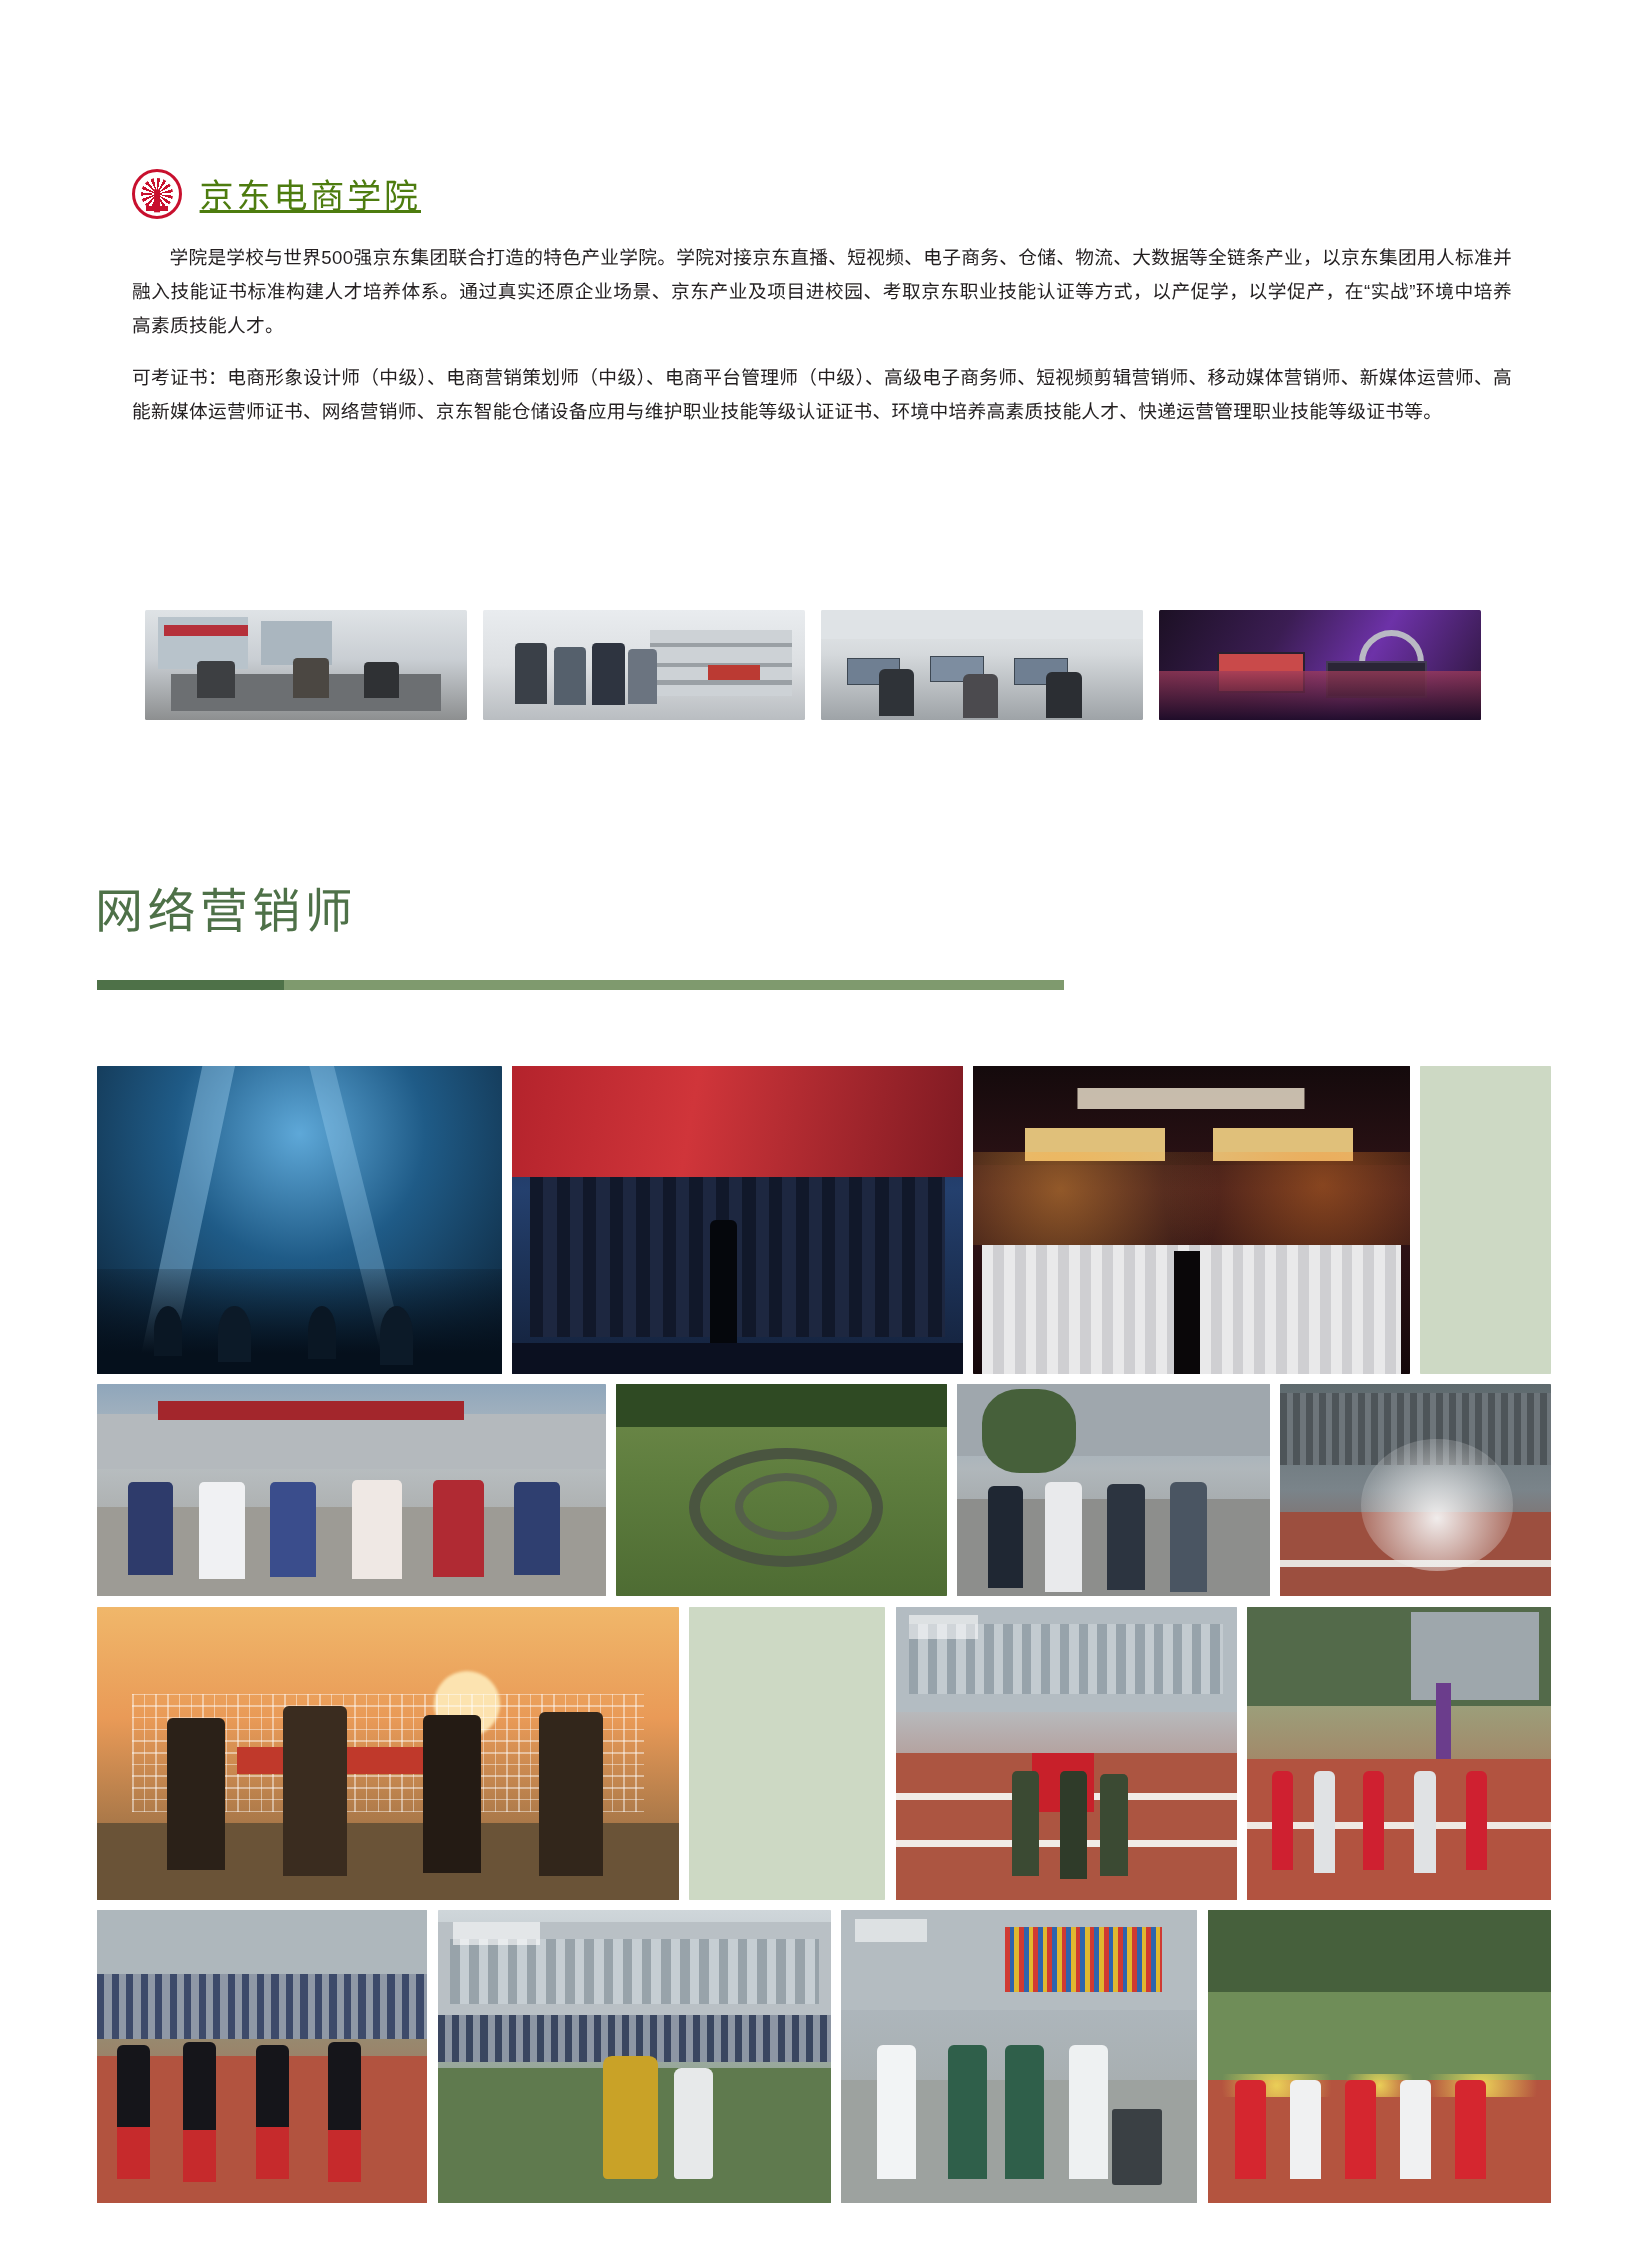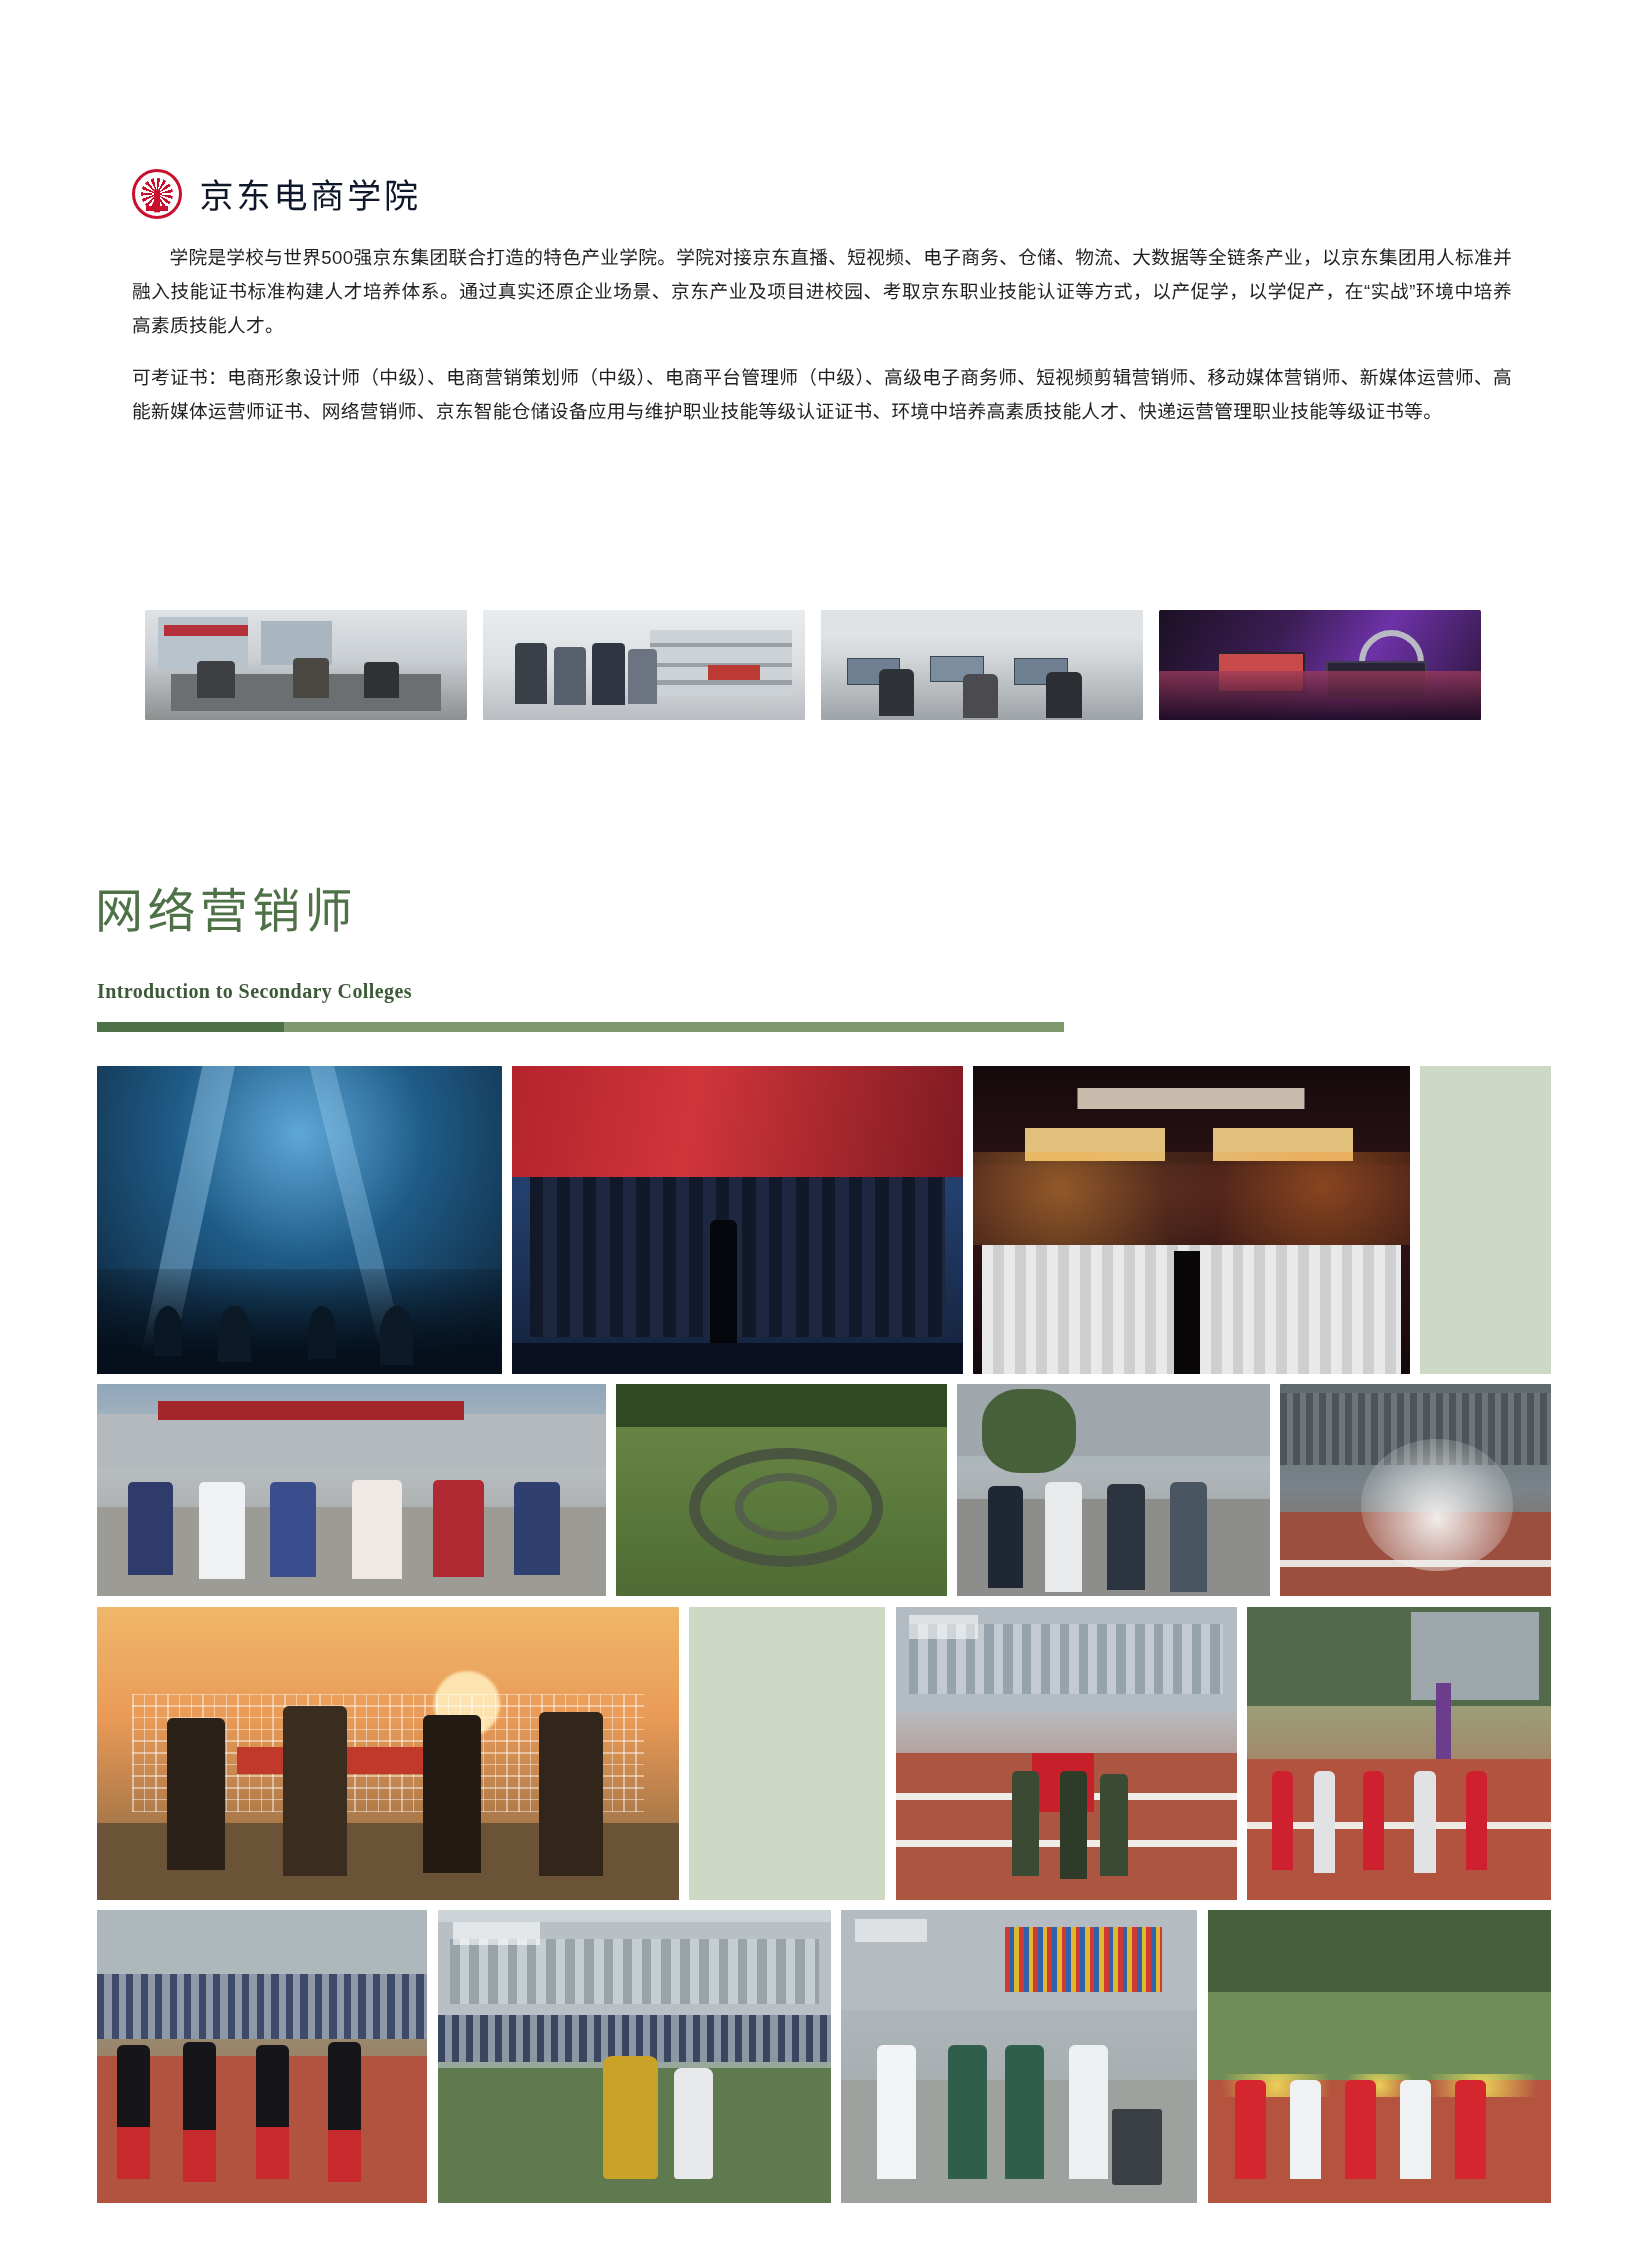--- a/index.html
+++ b/index.html
@@ -63,24 +63,25 @@
     position: absolute;
     left: 50%;
     bottom: 4.4px;
     width: 22px;
     height: 5.1px;
     background: #c8102e;
     transform: translateX(-50%);
   }
   .jd-title {
     font-size: 34px;
-    color: #0f172a;
+    color: #4d7c0f;
     letter-spacing: 2.9px;
     margin-left: 17.6px;
     font-weight: 500;
+    text-decoration: underline;
   }
 
   .jd-body {
     margin-left: 132px;
     margin-right: 132px;
     margin-top: 16px;
   }
   .jd-para {
     font-size: 18.7px;
     line-height: 34px;
@@ -472,21 +473,20 @@
           <i class="mon"></i>
           <i class="mon2"></i>
           <i class="glow"></i>
         </div>
     </div>
   </div>
 </section>
 
 <section class="section-campus">
   <h2 class="campus-title">网络营销师</h2>
-  <div class="campus-sub">Introduction to Secondary Colleges</div>
   <div class="campus-rule">
     <span class="seg-dark"></span>
       <span class="seg-light"></span>
   </div>
 </section>
 
 <div class="grid">
 
   <div class="grid-row">
     <div class="cell" style="width:408px;height:308px;">

